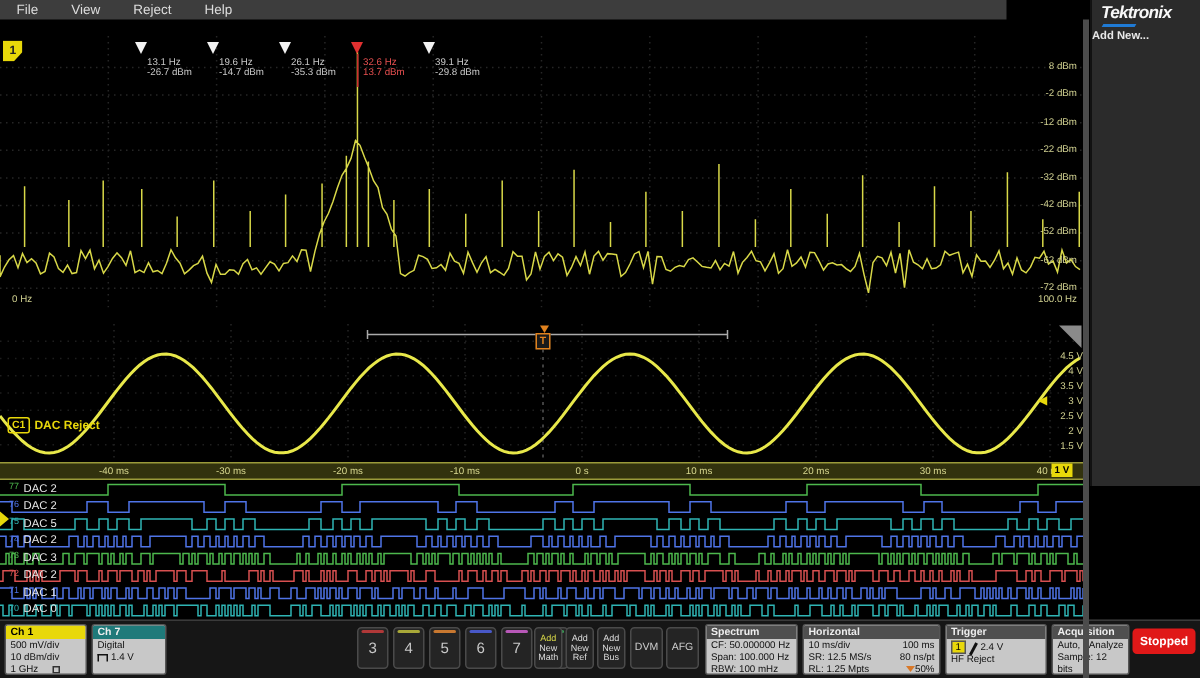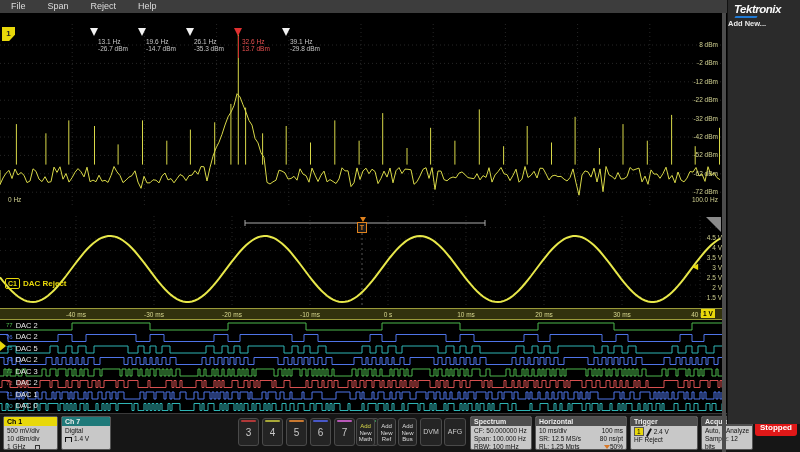--- a/index.html
+++ b/index.html
@@ -1,21 +1,21 @@
 <!DOCTYPE html>
 <html><head>
 <meta charset="utf-8">
 <style>
   *{margin:0;padding:0;box-sizing:border-box}
   html,body{background:#111}
   body{font-family:"Liberation Sans",sans-serif;-webkit-font-smoothing:antialiased}
   #app{position:relative;width:800px;height:452px;background:#000;overflow:hidden}
 
   
-  .menubar{position:absolute;left:0;top:0;width:727px;height:13px;background:#3d3d3d;display:flex;align-items:center}
+  .menubar{position:absolute;left:0;top:0;width:671px;height:13px;background:#3d3d3d;display:flex;align-items:center}
   .menu-item{font-size:9px;color:#ddd;padding:0 11px;line-height:13px}
 
   
   .panel-header{position:absolute;left:0;width:722px;height:11px;background:linear-gradient(#585858,#383838);color:#eee;font-size:8px;line-height:11px;padding-left:6px;border-top:1px solid #666;display:flex;justify-content:space-between}
   .panel-close{color:#ccc;font-size:8px;padding-right:8px;line-height:11px}
 
   svg{position:absolute;display:block}
 
   .axis-label{position:absolute;font-size:6.5px;color:#cfcf8f;white-space:nowrap}
   .ylab{width:30px;text-align:right}
@@ -60,34 +60,34 @@
   .minibtn{position:absolute;top:4px;height:28px;background:#242424;border:1px solid #4a4a4a;border-radius:3px;color:#ccc;font-size:7px;text-align:center;line-height:26px}
   .stopped{position:absolute;left:755px;top:5px;width:42px;height:17px;background:#e01818;color:#fff;font-size:8px;font-weight:bold;text-align:center;line-height:17px;border-radius:3px}
   .trig-src{background:#e8d80a;border:1px solid #555;color:#000;font-size:6.5px;padding:0 2px;line-height:7px;display:inline-block}
   .slope{display:inline-block;width:6px;height:8px;position:relative;vertical-align:middle}
   .slope:before{content:"";position:absolute;left:2px;top:0;width:1.5px;height:9px;background:#111;transform:rotate(28deg)}
   .pos-tri{display:inline-block;width:0;height:0;border-left:3px solid transparent;border-right:3px solid transparent;border-top:4px solid #d87828;vertical-align:middle}
   .sqwave{display:inline-block;width:7px;height:5px;border:1px solid #111;border-bottom:none;vertical-align:middle;margin-right:2px}
   .probe{display:inline-block;width:5px;height:5px;border:1px solid #333;margin-left:10px;vertical-align:middle}
 
   
-  .sidebar{position:absolute;left:727px;top:0;width:73px;height:424px;background:#2b2b2b;border-left:1px solid #111}
+  .sidebar{position:absolute;left:727px;top:0;width:73px;height:324px;background:#2b2b2b;border-left:1px solid #111}
   .logo{position:absolute;left:6px;top:3px;color:#f8f8f8;font-size:11.5px;font-weight:bold;font-style:italic;letter-spacing:-0.5px}
   .logo-sw{position:absolute;left:7px;top:16px;width:22px;height:2px;background:#1f7ad4;transform:skewX(-30deg)}
   .addnew{position:absolute;left:0;top:19px;width:73px;text-align:left;color:#e8e8e8;font-size:7.5px;font-weight:bold}
   .vscroll{position:absolute;left:722px;top:13px;width:4px;height:439px;background:#4c4c4c}
 </style>
 </head>
 <body>
 
 <div id="app">
 
   <div class="menubar" id="menubar">
       <div class="menu-item">File</div>
-      <div class="menu-item">Span</div>
+      <div class="menu-item">View</div>
       <div class="menu-item">Reject</div>
       <div class="menu-item">Help</div>
     </div>
 
   <svg id="spec-svg" width="722" height="181" style="left:0;top:24px">
       <line x1="72.2" y1="0" x2="72.2" y2="181" stroke="#262626" stroke-dasharray="1,3"></line>
       <line x1="144.4" y1="0" x2="144.4" y2="181" stroke="#262626" stroke-dasharray="1,3"></line>
       <line x1="216.60000000000002" y1="0" x2="216.60000000000002" y2="181" stroke="#262626" stroke-dasharray="1,3"></line>
       <line x1="288.8" y1="0" x2="288.8" y2="181" stroke="#262626" stroke-dasharray="1,3"></line>
       <line x1="361" y1="0" x2="361" y2="181" stroke="#262626" stroke-dasharray="1,3"></line>

